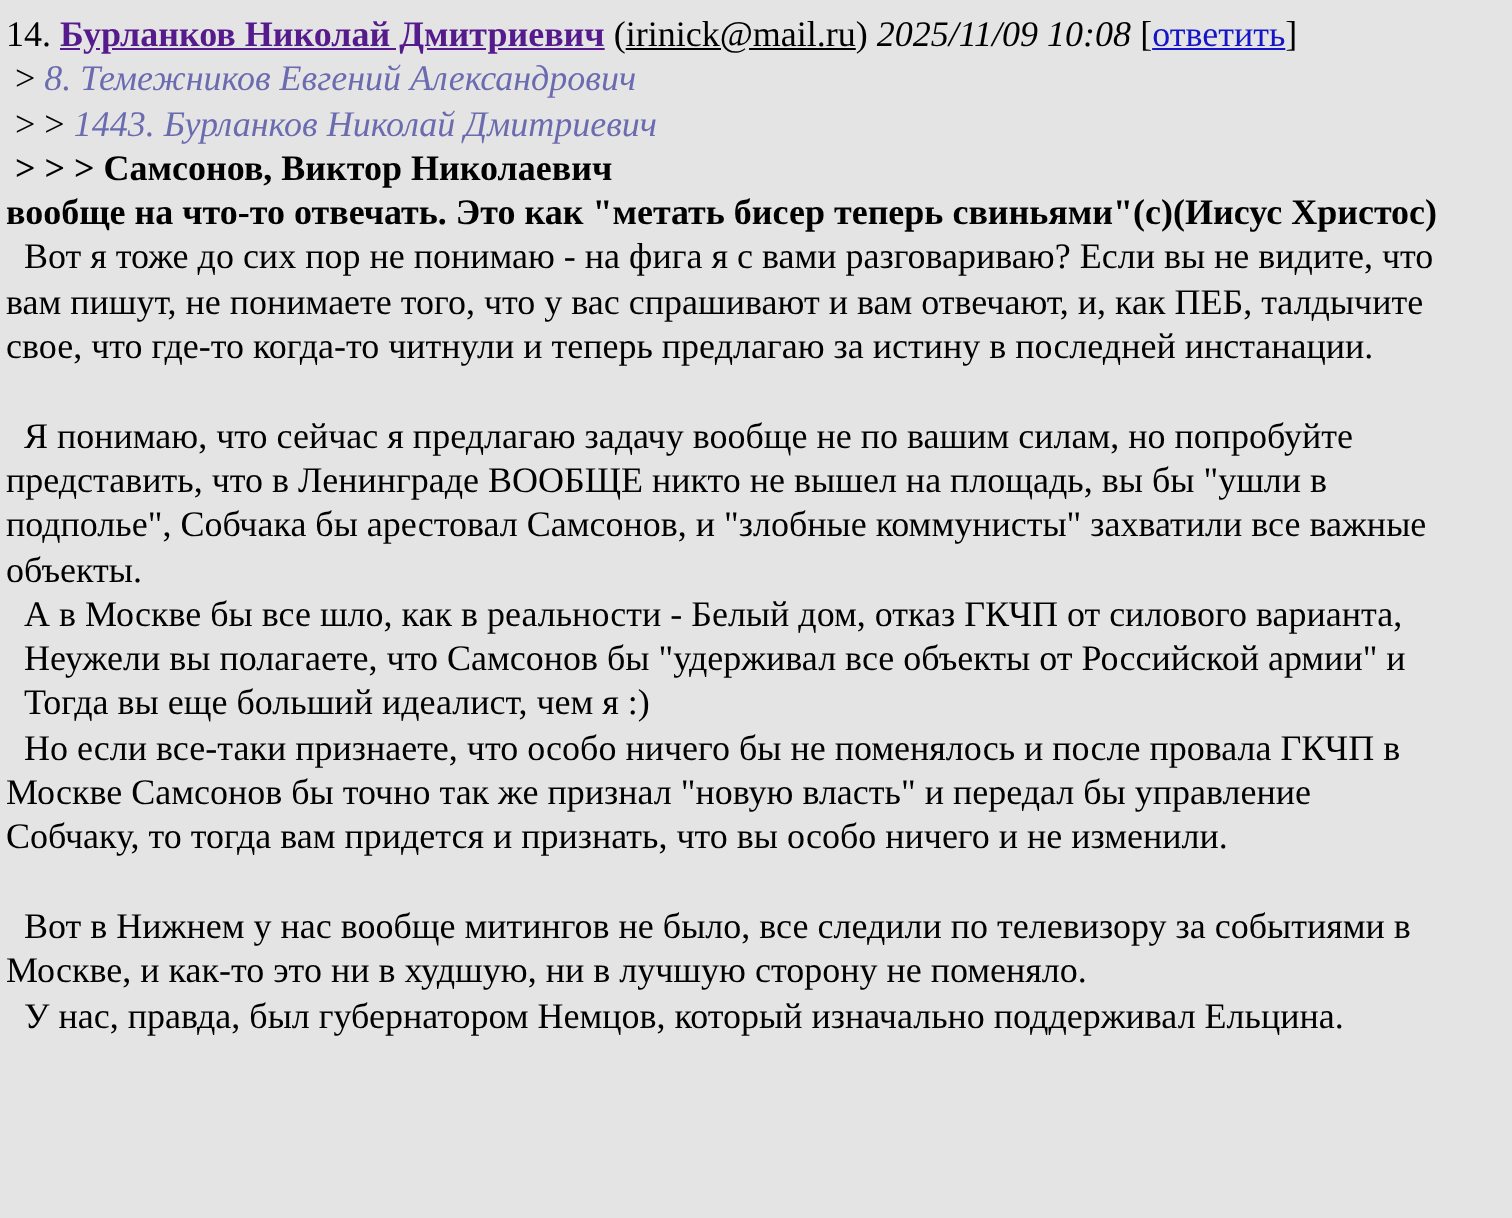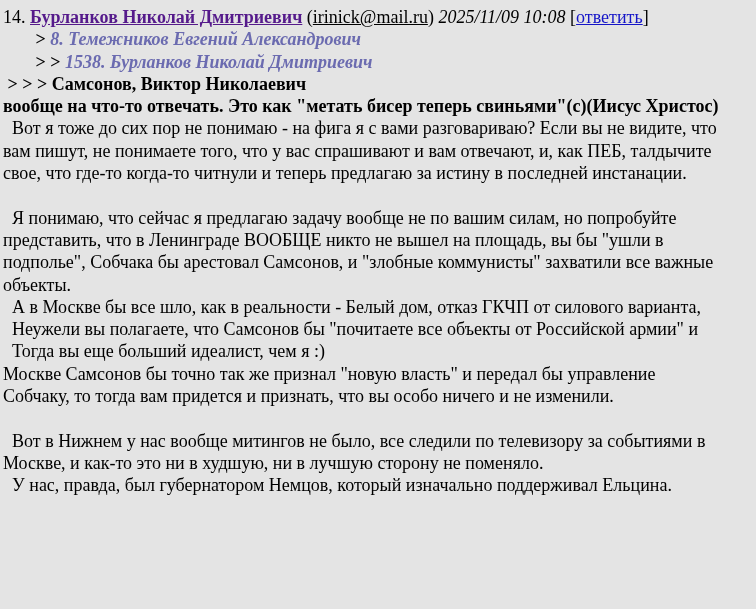--- a/index.html
+++ b/index.html
@@ -53,48 +53,48 @@
     height: 22.3px;
     white-space: pre;
     overflow: visible;
   }
   .line .prefix {
     font-style: normal;
     color: var(--text);
   }
   .line.q-name {
     font-style: italic;
-    font-weight: bold;
+    font-weight: normal;
     color: var(--quote-text);
-    margin-left: 28px;
   }
   .line.q-bold { font-weight: bold; }
   .line.body { font-weight: normal; }
 </style>
 </head>
 <body>
 
 <div class="screen">
   <div class="post-header"><span>14. </span><a class="author">Бурланков Николай Дмитриевич</a><span> (</span><a class="email">irinick@mail.ru</a><span>) </span><span class="datetime">2025/11/09 10:08</span><span> [</span><a class="reply">ответить</a><span>]</span></div>
   <div class="post-body">
       <div class="line q-name"><span class="prefix"> &gt; </span><span>8. Темежников Евгений Александрович</span></div>
-      <div class="line q-name"><span class="prefix"> &gt; &gt; </span><span>1538. Бурланков Николай Дмитриевич</span></div>
+      <div class="line q-name"><span class="prefix"> &gt; &gt; </span><span>1443. Бурланков Николай Дмитриевич</span></div>
       <div class="line q-bold"><span class="prefix"> &gt; &gt; &gt; </span><span>Самсонов, Виктор Николаевич</span></div>
       <div class="line q-bold"><span>вообще на что-то отвечать. Это как "метать бисер теперь свиньями"(с)(Иисус Христос)</span></div>
       <div class="line body"><span>  Вот я тоже до сих пор не понимаю - на фига я с вами разговариваю? Если вы не видите, что</span></div>
       <div class="line body"><span>вам пишут, не понимаете того, что у вас спрашивают и вам отвечают, и, как ПЕБ, талдычите</span></div>
       <div class="line body"><span>свое, что где-то когда-то читнули и теперь предлагаю за истину в последней инстанации.</span></div>
       <div class="line blank"><span>&nbsp;</span></div>
       <div class="line body"><span>  Я понимаю, что сейчас я предлагаю задачу вообще не по вашим силам, но попробуйте</span></div>
       <div class="line body"><span>представить, что в Ленинграде ВООБЩЕ никто не вышел на площадь, вы бы "ушли в</span></div>
       <div class="line body"><span>подполье", Собчака бы арестовал Самсонов, и "злобные коммунисты" захватили все важные</span></div>
       <div class="line body"><span>объекты.</span></div>
       <div class="line body"><span>  А в Москве бы все шло, как в реальности - Белый дом, отказ ГКЧП от силового варианта,</span></div>
-      <div class="line body"><span>  Неужели вы полагаете, что Самсонов бы "почитаете все объекты от Российской армии" и</span></div>
+      <div class="line body"><span>  Неужели вы полагаете, что Самсонов бы "удерживал все объекты от Российской армии" и</span></div>
       <div class="line body"><span>  Тогда вы еще больший идеалист, чем я :)</span></div>
+      <div class="line body"><span>  Но если все-таки признаете, что особо ничего бы не поменялось и после провала ГКЧП в</span></div>
       <div class="line body"><span>Москве Самсонов бы точно так же признал "новую власть" и передал бы управление</span></div>
       <div class="line body"><span>Собчаку, то тогда вам придется и признать, что вы особо ничего и не изменили.</span></div>
       <div class="line blank"><span>&nbsp;</span></div>
       <div class="line body"><span>  Вот в Нижнем у нас вообще митингов не было, все следили по телевизору за событиями в</span></div>
       <div class="line body"><span>Москве, и как-то это ни в худшую, ни в лучшую сторону не поменяло.</span></div>
       <div class="line body"><span>  У нас, правда, был губернатором Немцов, который изначально поддерживал Ельцина.</span></div>
     </div>
 </div>
 
 </body></html>

